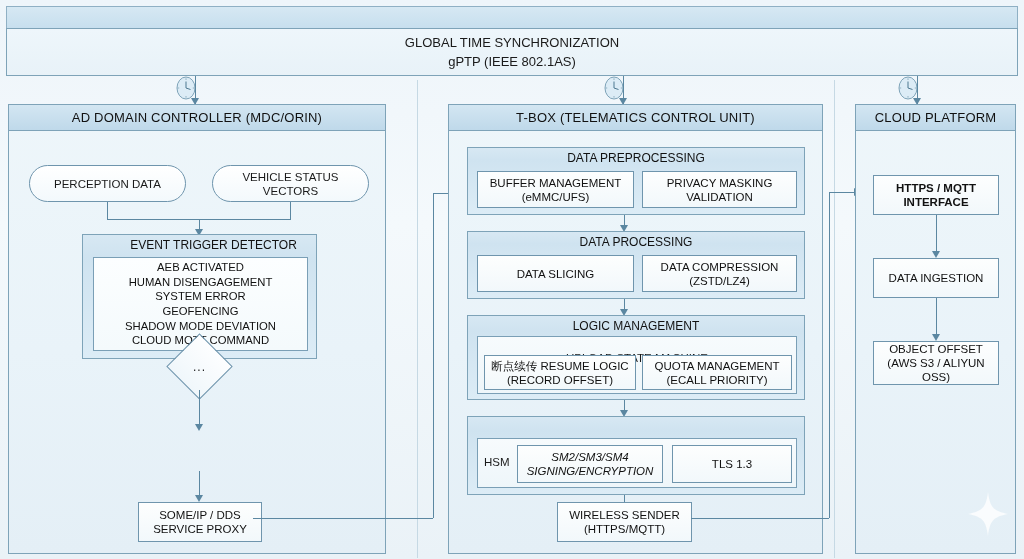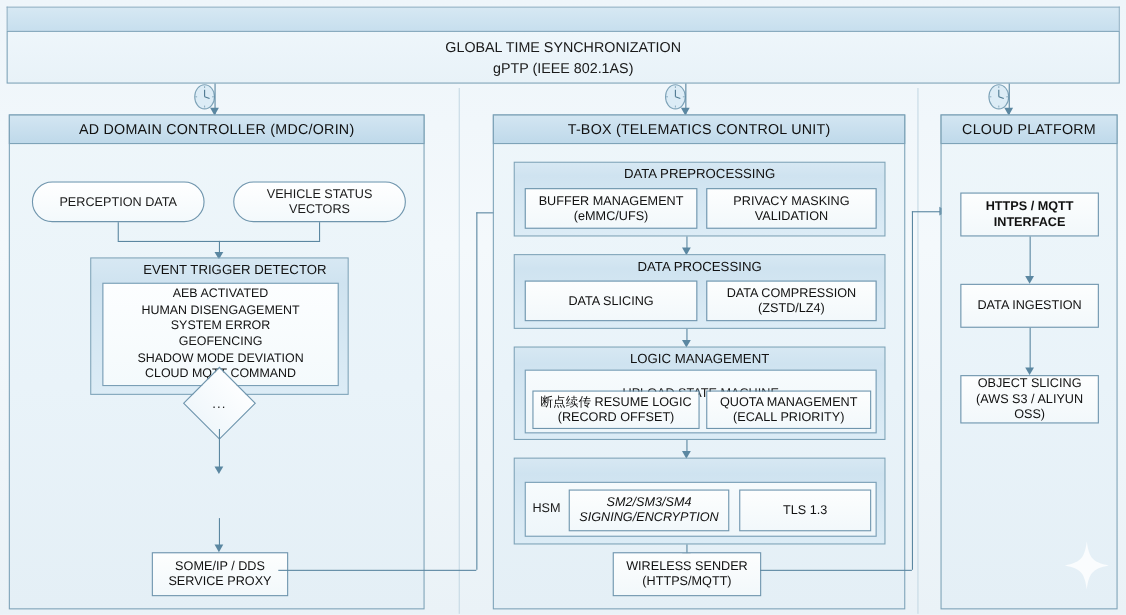--- a/index.html
+++ b/index.html
@@ -294,21 +294,21 @@
     <div class="arrow-d" style="left:75.5px;top:146px;"></div>
 
     <div class="abs leaf" style="left:17px;top:153px;width:126px;height:40px;">
       <span>DATA INGESTION</span>
     </div>
 
     <div class="ln lnv abs" style="left:80px;top:193px;height:40px;"></div>
     <div class="arrow-d" style="left:75.5px;top:229px;"></div>
 
     <div class="abs leaf" style="left:17px;top:236px;width:126px;height:44px;flex-direction:column;">
-      <span>OBJECT SLICING</span>
+      <span>OBJECT OFFSET</span>
       <span>(AWS S3 / ALIYUN OSS)</span>
     </div>
 
     <div class="abs sparkle" style="left:110px;top:385px;width:44px;height:48px;">
       <svg width="44" height="48" viewBox="0 0 44 48">
         <path d="M22 2 C24 17 27 21 42 24 C27 27 24 31 22 46 C20 31 17 27 2 24 C17 21 20 17 22 2 Z" fill="#ffffff" opacity="0.92"></path>
       </svg>
     </div>
   </div>
 

